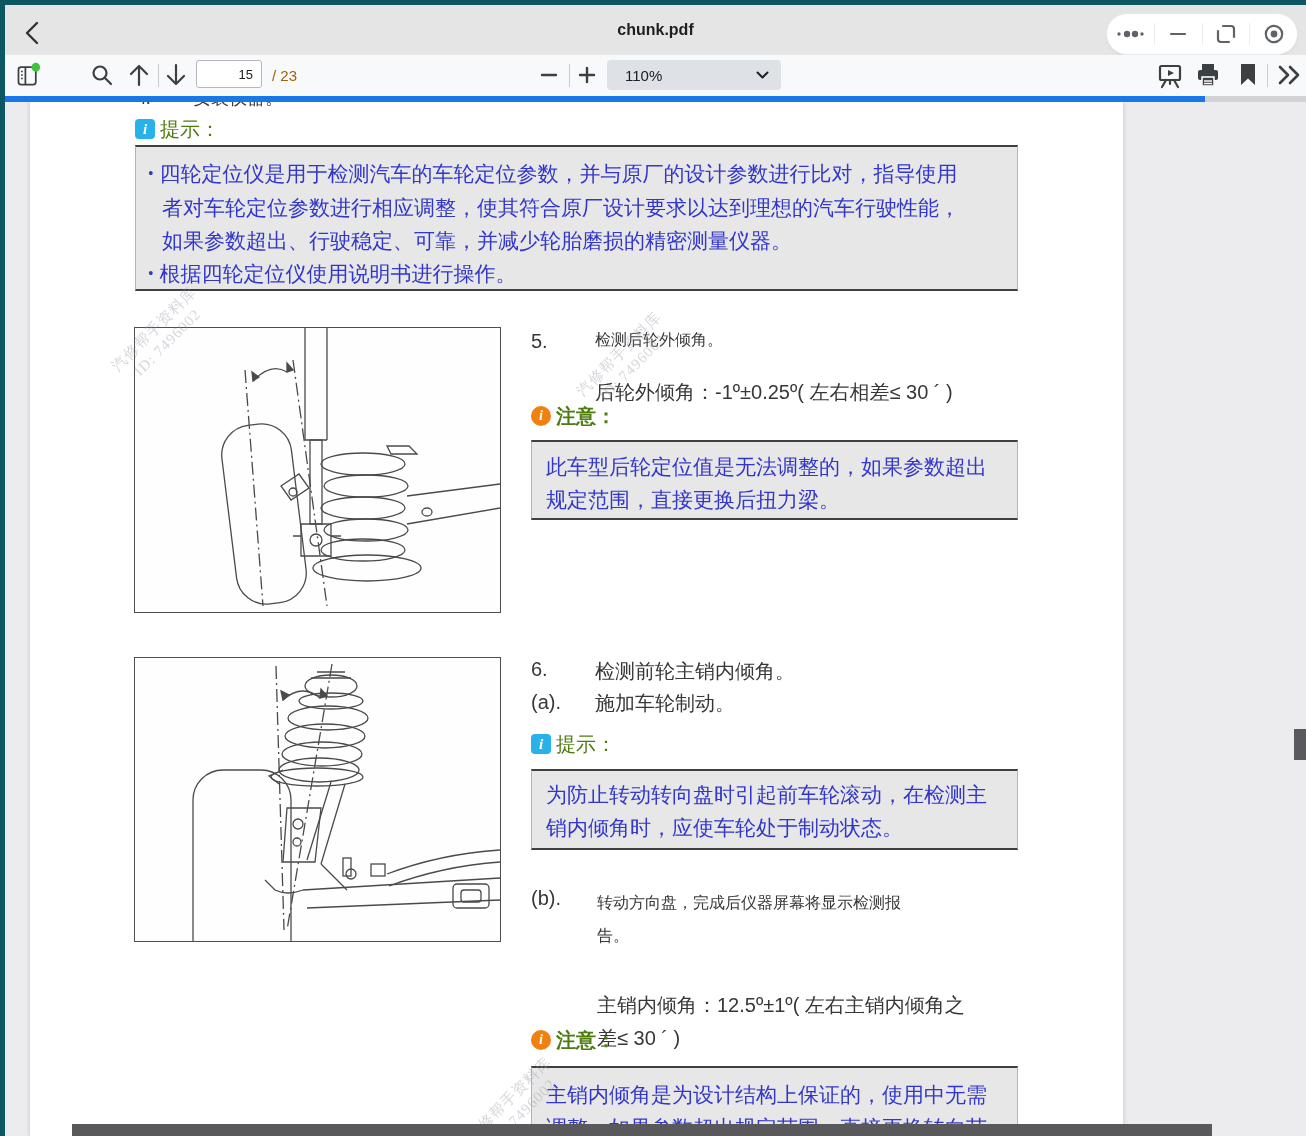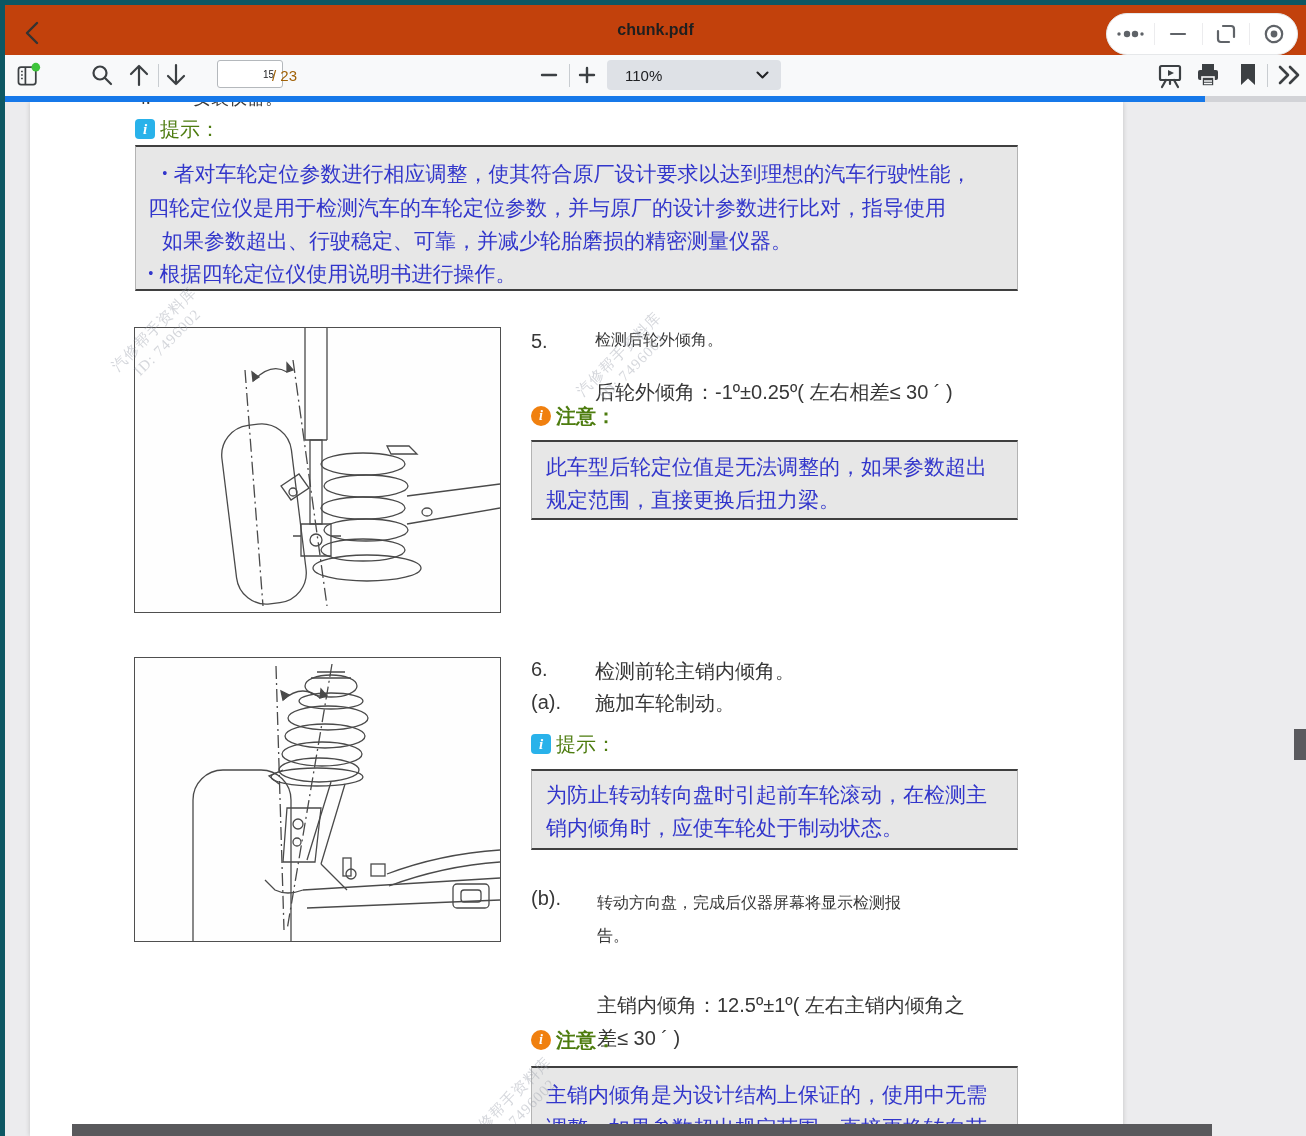--- a/index.html
+++ b/index.html
@@ -5,36 +5,36 @@
   html,body{margin:0;padding:0;}
   body{width:1306px;height:1136px;position:relative;overflow:hidden;background:#ffffff;
        font-family:"Liberation Sans","DejaVu Sans",sans-serif;}
   .abs{position:absolute;}
   .sans{font-family:"Liberation Sans","DejaVu Sans",sans-serif;}
   .serif{font-family:"Liberation Serif","DejaVu Serif",serif;}
 
   
   .edge-l{left:0;top:0;width:5px;height:1136px;background:#0d5763;}
   .edge-t{left:0;top:0;width:1306px;height:5px;background:#0d5763;}
-  .titlebar{left:5px;top:5px;width:1301px;height:50px;background:#c2410c;}
+  .titlebar{left:5px;top:5px;width:1301px;height:50px;background:#e5e5e5;}
   .title{left:0;top:0;width:1301px;height:50px;line-height:50px;text-align:center;
          font-size:16px;font-weight:700;color:#1f1f1f;}
   .backbtn{left:13px;top:13px;width:30px;height:30px;cursor:pointer;}
   .pill{right:8px;top:8px;width:190px;height:40px;border:1px solid #e6e8ea;border-radius:21px;
         background:#fff;box-shadow:0 1px 2px rgba(0,0,0,.05);display:flex;align-items:center;}
   .pill .cell{flex:1;display:flex;align-items:center;justify-content:center;height:100%;cursor:pointer;}
   .pill .sep{width:1px;height:22px;background:#ececee;}
 
   
   .toolbar{left:5px;top:55px;width:1301px;height:41px;background:#f8f9fa;}
   .tb-icon{position:absolute;top:7px;width:26px;height:26px;display:flex;align-items:center;justify-content:center;cursor:pointer;}
   .tb-sep{position:absolute;top:9px;width:1px;height:23px;background:#c9cdd1;}
   .pageinput{position:absolute;left:191px;top:5px;width:66px;height:28px;border:1px solid #b4b8bc;border-radius:3px;
-             background:#fff;text-align:right;padding:0 8px 0 4px;font-size:10px;color:#202124;box-sizing:border-box;
-             font-family:"Liberation Sans","DejaVu Sans",sans-serif;margin-left:21px;}
+             background:#fff;text-align:right;padding:0 8px 0 4px;font-size:13px;color:#202124;box-sizing:border-box;
+             font-family:"Liberation Sans","DejaVu Sans",sans-serif;}
   .pagetotal{position:absolute;left:267px;top:0;height:41px;line-height:41px;font-size:15px;color:#a16207;}
   .zoomdrop{position:absolute;left:602px;top:5px;width:174px;height:30px;background:#dee1e6;border-radius:4px;
             cursor:pointer;display:flex;align-items:center;}
   .zoomdrop .lbl{font-size:15px;color:#202124;margin-left:18px;flex:1;}
   .zoomdrop svg{margin-right:12px;}
 
   
   .progress{left:5px;top:96px;width:1301px;height:6px;background:#d2d3d7;}
   .progress .fill{position:absolute;left:0;top:0;height:6px;width:1200px;background:#1678e9;}
 
@@ -196,22 +196,22 @@
     <div class="ptext serif" style="left:107px;top:-16px;font-size:18px;">
       <span>4.</span>
       <span style="margin-left:38px;">安装仪器。</span>
     </div>
 
     <span class="tipicon" style="left:105px;top:17px;"></span>
     <div class="ptext serif blue" style="left:130px;top:14px;font-size:20px;">提示：</div>
 
     <div class="gbox serif" style="left:105px;top:43px;width:883px;height:146px;padding:11px 10px 0 12px;">
       <div class="bullet">
+        <div class="ln">四轮定位仪是用于检测汽车的车轮定位参数，并与原厂的设计参数进行比对，指导使用</div>
         <div class="ln cont">者对车轮定位参数进行相应调整，使其符合原厂设计要求以达到理想的汽车行驶性能，</div>
-        <div class="ln">四轮定位仪是用于检测汽车的车轮定位参数，并与原厂的设计参数进行比对，指导使用</div>
         <div class="ln cont">如果参数超出、行驶稳定、可靠，并减少轮胎磨损的精密测量仪器。</div>
       </div>
       <div class="bullet">
         <div class="ln">根据四轮定位仪使用说明书进行操作。</div>
       </div>
     </div>
 
     <div class="diagram" style="left:104px;top:225px;width:365px;height:284px;">
       <svg class="icon" width="365" height="284" viewBox="0 0 365 284">
         <g stroke="#4a4a4a" fill="none" stroke-width="1.3">

